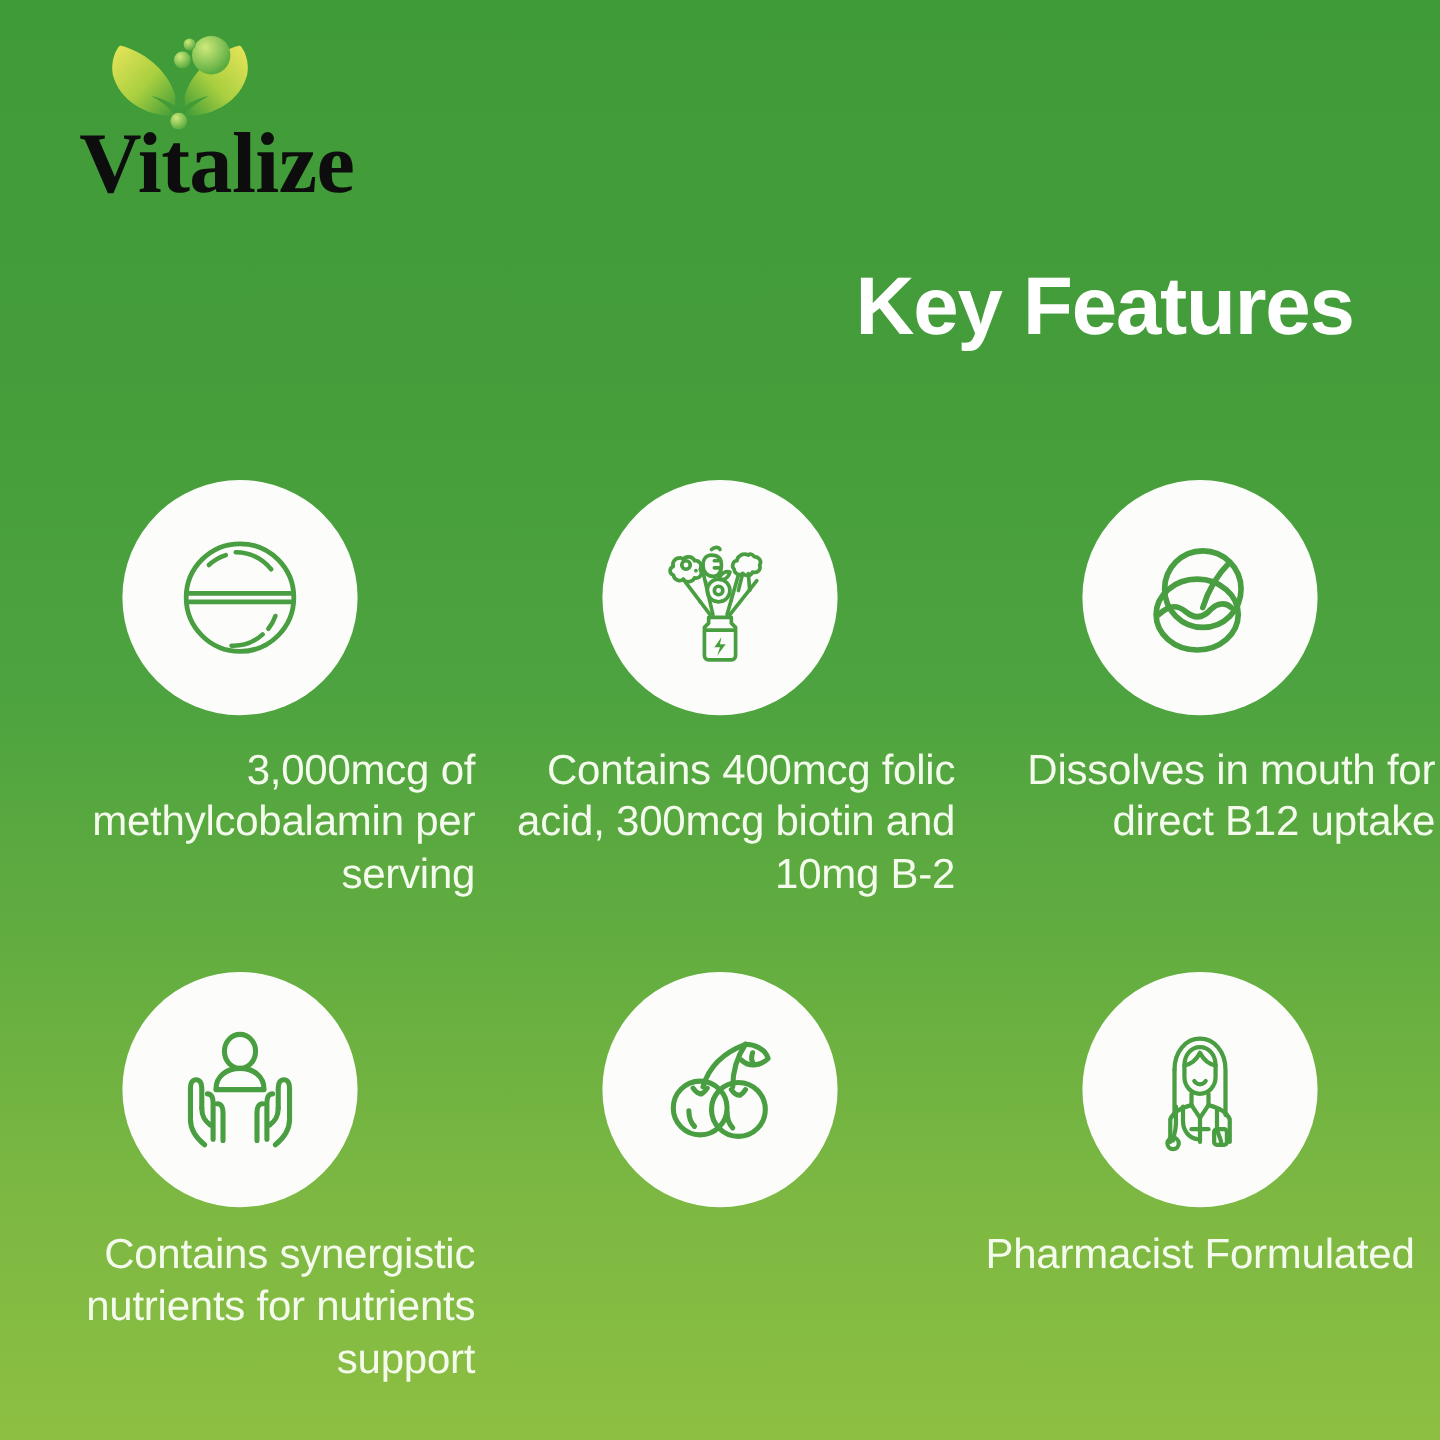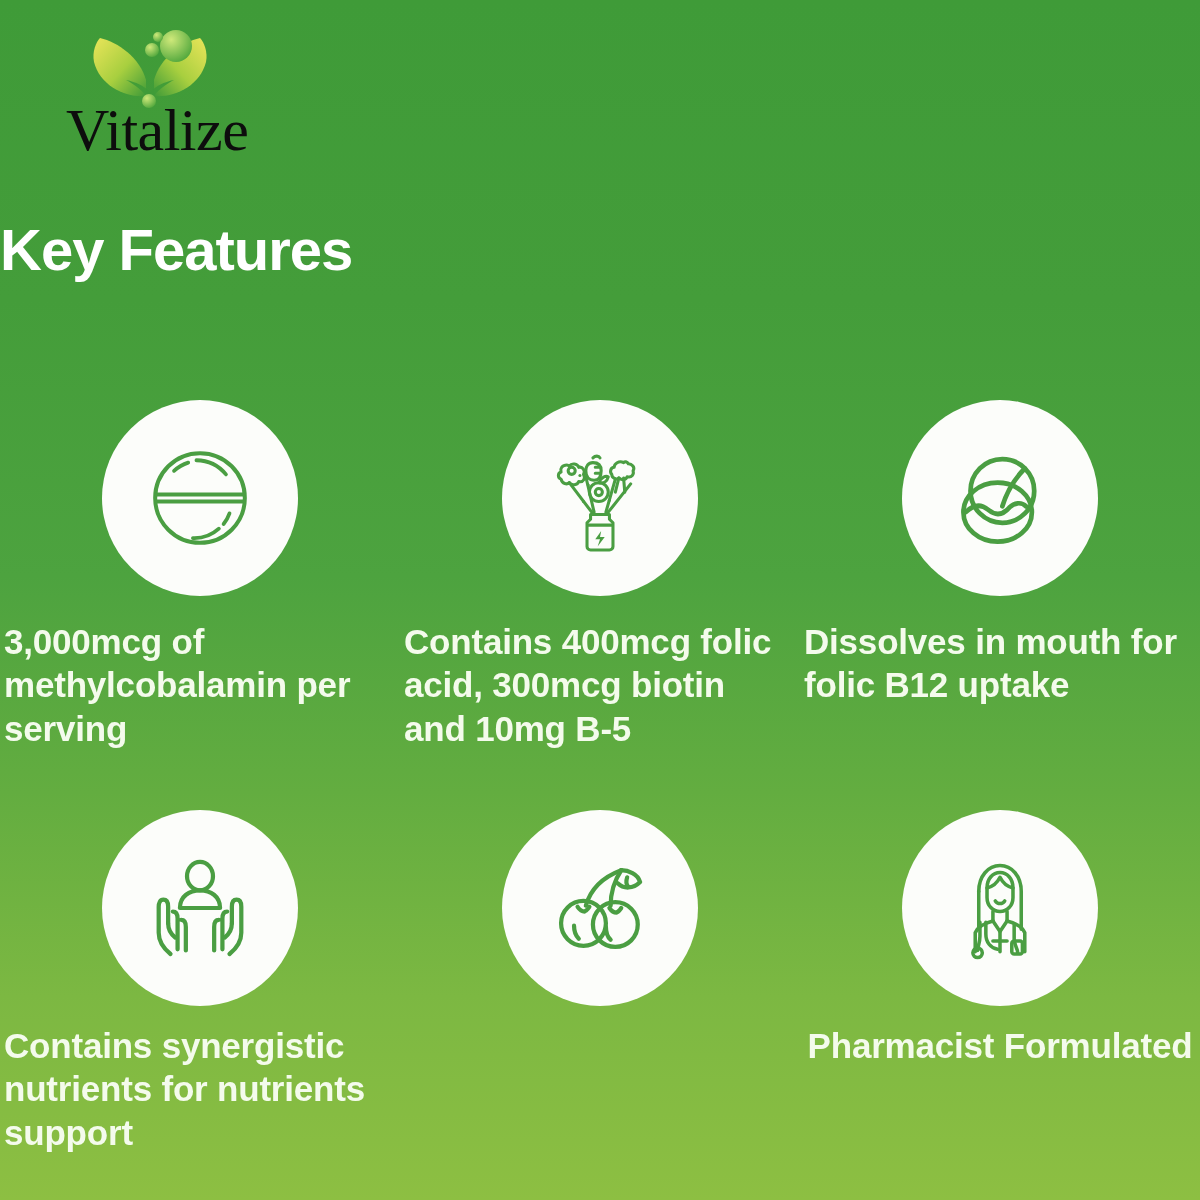--- a/index.html
+++ b/index.html
@@ -39,37 +39,37 @@
     left: 16px;
     top: 0px;
     width: 140px;
     height: 82px;
   }
   #brand-name {
     position: absolute;
     left: 0px;
     top: 72px;
     font-family: "Liberation Serif", serif;
-    font-size: 60px;
-    font-weight: 400;
+    font-size: 72px;
+    font-weight: 700;
     color: #0d0d0d;
     letter-spacing: -0.5px;
     line-height: 1;
     white-space: nowrap;
   }
 
   
   #heading {
     position: absolute;
     top: 220px;
     left: 0;
     width: 1128px;
-    text-align: left;
+    text-align: right;
     color: #ffffff;
-    font-size: 58px;
+    font-size: 68px;
     font-weight: 700;
     letter-spacing: -1px;
     line-height: 1.05;
   }
 
   
   #grid {
     position: absolute;
     top: 400px;
     left: 0;
@@ -93,27 +93,27 @@
     justify-content: center;
     flex: none;
   }
   .icon-circle svg {
     width: 118px;
     height: 118px;
     display: block;
   }
   .caption {
     margin-top: 24px;
-    text-align: left;
+    text-align: right;
     color: #f4fbec;
     font-size: 35px;
     line-height: 1.24;
     letter-spacing: -0.2px;
     max-width: 392px;
-    font-weight: 700;
+    font-weight: 400;
   }
   .row2 .caption {
     margin-top: 18px;
   }
 </style>
 </head>
 <body>
 
 <div id="poster">
 
@@ -192,33 +192,33 @@
           <path d="M66 33 l-3 12 M70 33 l1 12"></path>
 
           <circle cx="49" cy="45" r="8"></circle>
           <circle cx="49" cy="45" r="3"></circle>
           <path d="M49 37 c2 -5 6 -6 8 -5 -1 4 -4 6 -8 5z"></path>
           <circle cx="40" cy="39" r="1.3" fill="#4a9e42" stroke="none"></circle>
           <circle cx="58" cy="52" r="1.3" fill="#4a9e42" stroke="none"></circle>
           <circle cx="36" cy="53" r="1.3" fill="#4a9e42" stroke="none"></circle>
         </svg>
       </div>
-      <div class="caption">Contains 400mcg folic acid, 300mcg biotin and 10mg B-5</div>
+      <div class="caption">Contains 400mcg folic acid, 300mcg biotin and 10mg B-2</div>
     </div>
 
     <div class="feature row1">
       <div class="icon-circle">
         <svg viewBox="0 0 100 100" fill="none" stroke="#4a9e42" stroke-width="4" stroke-linecap="round" stroke-linejoin="round" xmlns="http://www.w3.org/2000/svg" aria-hidden="true">
           <ellipse cx="52" cy="44" rx="27" ry="27"></ellipse>
           <path d="M71 25 C62 34 56 44 52 57"></path>
           <ellipse cx="48" cy="62" rx="29" ry="25"></ellipse>
           <path d="M21 62 c7 -7 13 -7 19 -2 6 5 12 5 18 -2 4 -4 10 -5 14 -1"></path>
         </svg>
       </div>
-      <div class="caption">Dissolves in mouth for folic B12 uptake</div>
+      <div class="caption">Dissolves in mouth for direct B12 uptake</div>
     </div>
 
     <div class="feature row2">
       <div class="icon-circle">
         <svg viewBox="0 0 100 100" fill="none" stroke="#4a9e42" stroke-width="3.6" stroke-linecap="round" stroke-linejoin="round" xmlns="http://www.w3.org/2000/svg" aria-hidden="true">
           <ellipse cx="50" cy="23" rx="11" ry="12"></ellipse>
           <path d="M33 50 C33 40 41 35 50 35 C59 35 67 40 67 50 Z"></path>
           <path d="M19 43 c3 0 4 3 4 6 v14 M19 43 c-3 0 -4 3 -4 6 v22 c0 8 5 14 10 18 M27 53 c3 0 4 3 4 6 v26 M34 60 c3 0 4 3 4 6 v20"></path>
           <path d="M23 63 c0 6 2 9 6 12"></path>
           <path d="M81 43 c-3 0 -4 3 -4 6 v14 M81 43 c3 0 4 3 4 6 v22 c0 8 -5 14 -10 18 M73 53 c-3 0 -4 3 -4 6 v26 M66 60 c-3 0 -4 3 -4 6 v20"></path>

